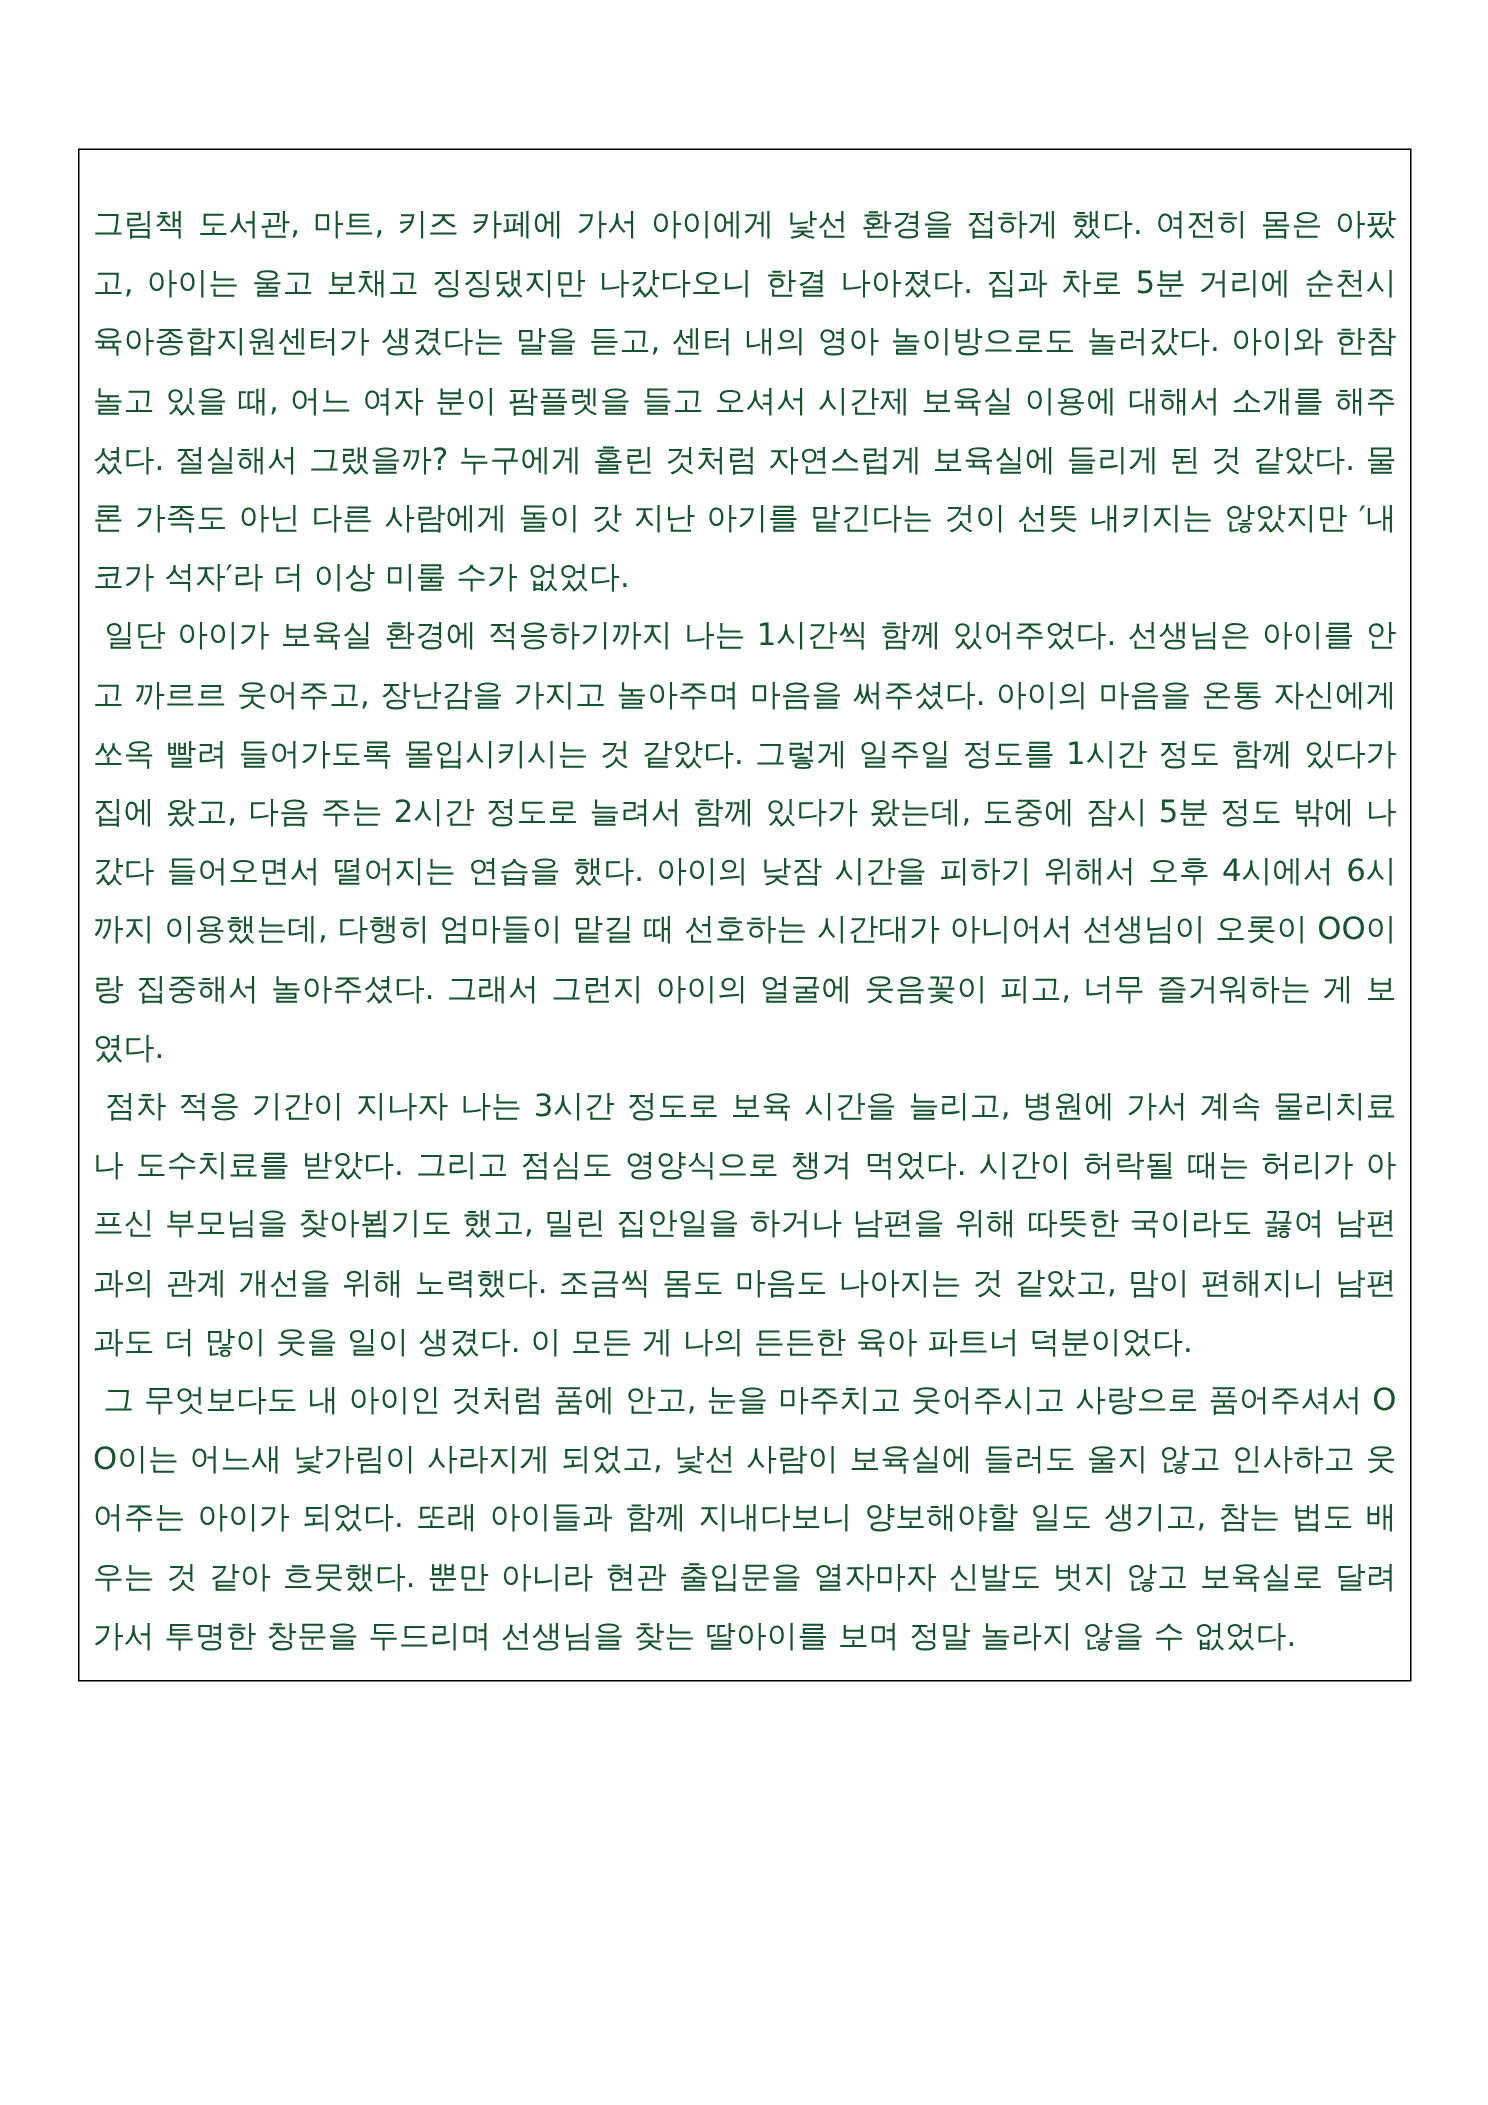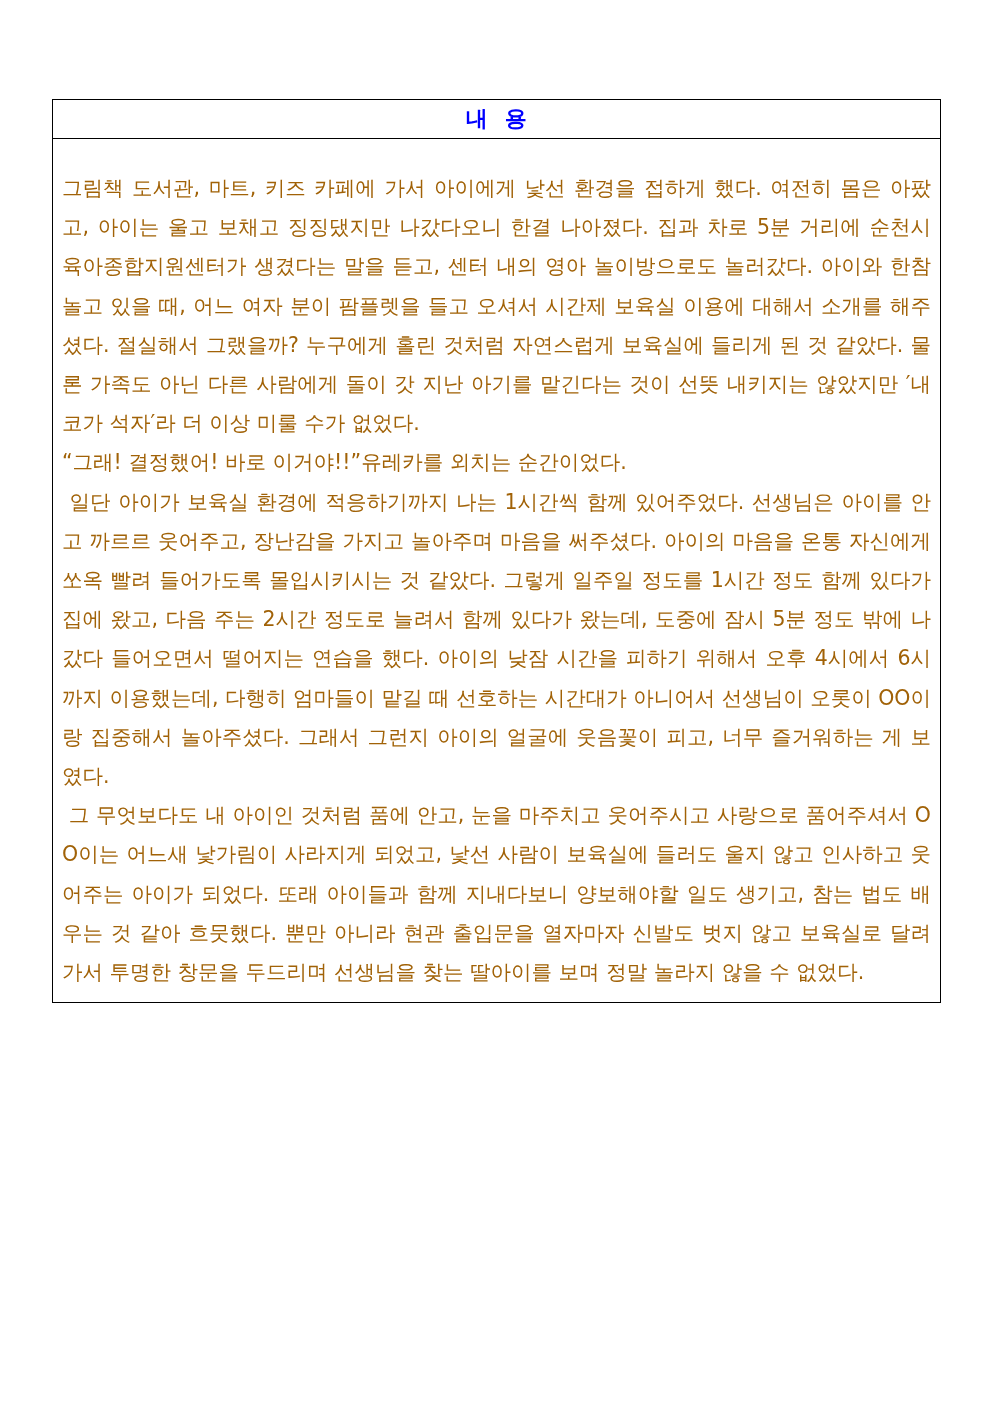--- a/index.html
+++ b/index.html
@@ -54,42 +54,39 @@
   .table-body {
     padding: 30px 9px 10px 9px;
     box-sizing: border-box;
   }
 
   .doc-paragraph {
     margin: 0;
     padding: 0;
     font-size: 20.5px;
     line-height: 39.2px;
-    color: #a16207;
+    color: #14532d;
     text-align: justify;
     text-justify: inter-character;
     text-align-last: left;
     word-break: break-all;
     white-space: pre-wrap;
     font-family: "DejaVu Sans", "Liberation Sans", sans-serif;
   }
 </style>
 </head>
 <body>
 
 <div class="page">
 
   <div class="content-table">
 
-    <div class="table-header">
-      <div class="table-header-title">내  용</div>
-    </div>
 
     <div class="table-body">
       <p class="doc-paragraph">그림책 도서관, 마트, 키즈 카페에 가서 아이에게 낯선 환경을 접하게 했다. 여전히 몸은 아팠고, 아이는 울고 보채고 징징댔지만 나갔다오니 한결 나아졌다. 집과 차로 5분 거리에 순천시 육아종합지원센터가 생겼다는 말을 듣고, 센터 내의 영아 놀이방으로도 놀러갔다. 아이와 한참 놀고 있을 때, 어느 여자 분이 팜플렛을 들고 오셔서 시간제 보육실 이용에 대해서 소개를 해주셨다. 절실해서 그랬을까? 누구에게 홀린 것처럼 자연스럽게 보육실에 들리게 된 것 같았다. 물론 가족도 아닌 다른 사람에게 돌이 갓 지난 아기를 맡긴다는 것이 선뜻 내키지는 않았지만 ′내 코가 석자′라 더 이상 미룰 수가 없었다.</p>
-      <p class="doc-paragraph">“그래! 결정했어! 바로 이거야!!”유레카를 외치는 순간이었다.</p>
       <p class="doc-paragraph"> 일단 아이가 보육실 환경에 적응하기까지 나는 1시간씩 함께 있어주었다. 선생님은 아이를 안고 까르르 웃어주고, 장난감을 가지고 놀아주며 마음을 써주셨다. 아이의 마음을 온통 자신에게 쏘옥 빨려 들어가도록 몰입시키시는 것 같았다. 그렇게 일주일 정도를 1시간 정도 함께 있다가 집에 왔고, 다음 주는 2시간 정도로 늘려서 함께 있다가 왔는데, 도중에 잠시 5분 정도 밖에 나갔다 들어오면서 떨어지는 연습을 했다. 아이의 낮잠 시간을 피하기 위해서 오후 4시에서 6시까지 이용했는데, 다행히 엄마들이 맡길 때 선호하는 시간대가 아니어서 선생님이 오롯이 OO이랑 집중해서 놀아주셨다. 그래서 그런지 아이의 얼굴에 웃음꽃이 피고, 너무 즐거워하는 게 보였다.</p>
+      <p class="doc-paragraph"> 점차 적응 기간이 지나자 나는 3시간 정도로 보육 시간을 늘리고, 병원에 가서 계속 물리치료나 도수치료를 받았다. 그리고 점심도 영양식으로 챙겨 먹었다. 시간이 허락될 때는 허리가 아프신 부모님을 찾아뵙기도 했고, 밀린 집안일을 하거나 남편을 위해 따뜻한 국이라도 끓여 남편과의 관계 개선을 위해 노력했다. 조금씩 몸도 마음도 나아지는 것 같았고, 맘이 편해지니 남편과도 더 많이 웃을 일이 생겼다. 이 모든 게 나의 든든한 육아 파트너 덕분이었다.</p>
       <p class="doc-paragraph"> 그 무엇보다도 내 아이인 것처럼 품에 안고, 눈을 마주치고 웃어주시고 사랑으로 품어주셔서 OO이는 어느새 낯가림이 사라지게 되었고, 낯선 사람이 보육실에 들러도 울지 않고 인사하고 웃어주는 아이가 되었다. 또래 아이들과 함께 지내다보니 양보해야할 일도 생기고, 참는 법도 배우는 것 같아 흐뭇했다. 뿐만 아니라 현관 출입문을 열자마자 신발도 벗지 않고 보육실로 달려가서 투명한 창문을 두드리며 선생님을 찾는 딸아이를 보며 정말 놀라지 않을 수 없었다.</p>
     </div>
 
   </div>
 
 </div>
 
 </body></html>

